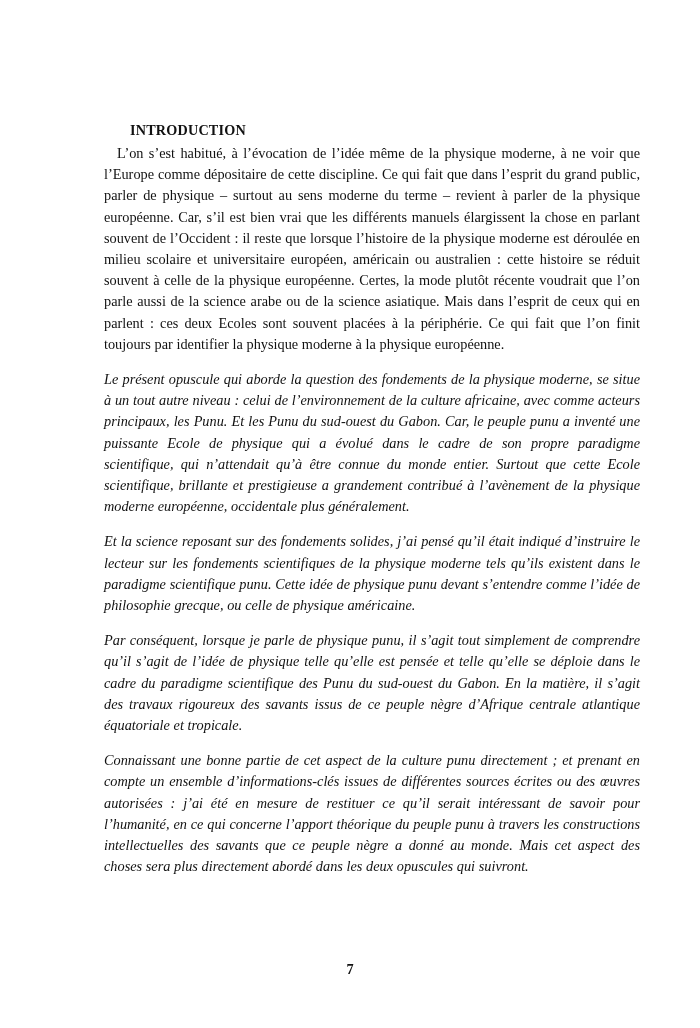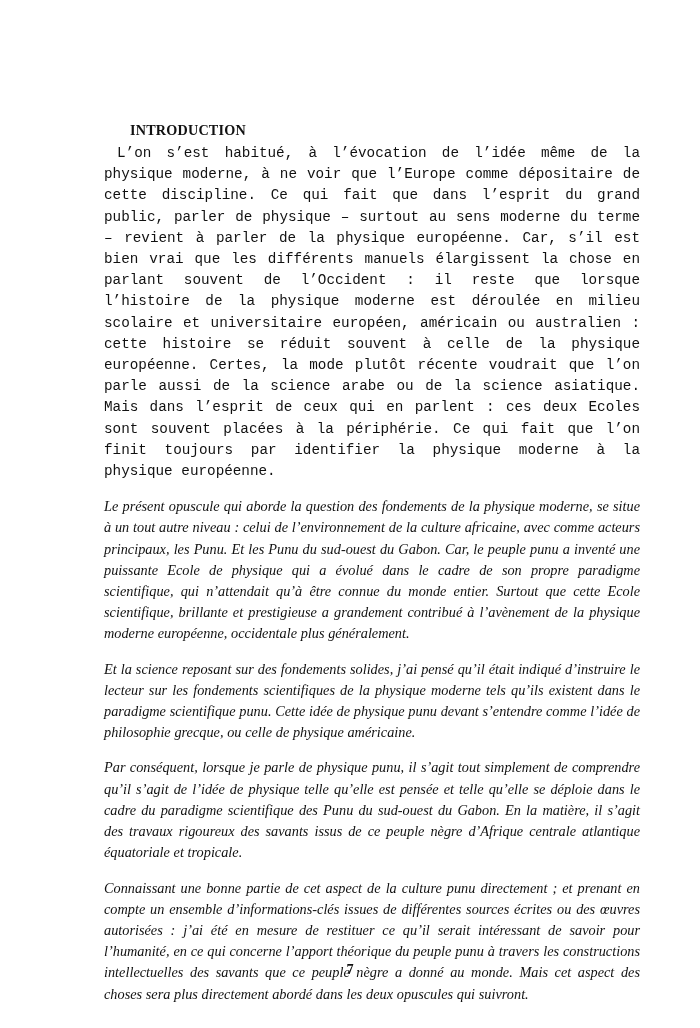--- a/index.html
+++ b/index.html
@@ -46,21 +46,20 @@
     -webkit-hyphens: none;
     hyphens: none;
     word-spacing: 0.1px;
   }
   p.para + p.para {
     margin-top: 14px;
     font-style: italic;
   }
   p.first-para {
     text-indent: 13px;
-    font-family: Liberation Mono, monospace;
   }
   .page-number {
     position: absolute;
     left: 0;
     top: 948px;
     width: 700px;
     text-align: center;
     font-size: 14.3px;
     font-weight: bold;
     line-height: 18px;

